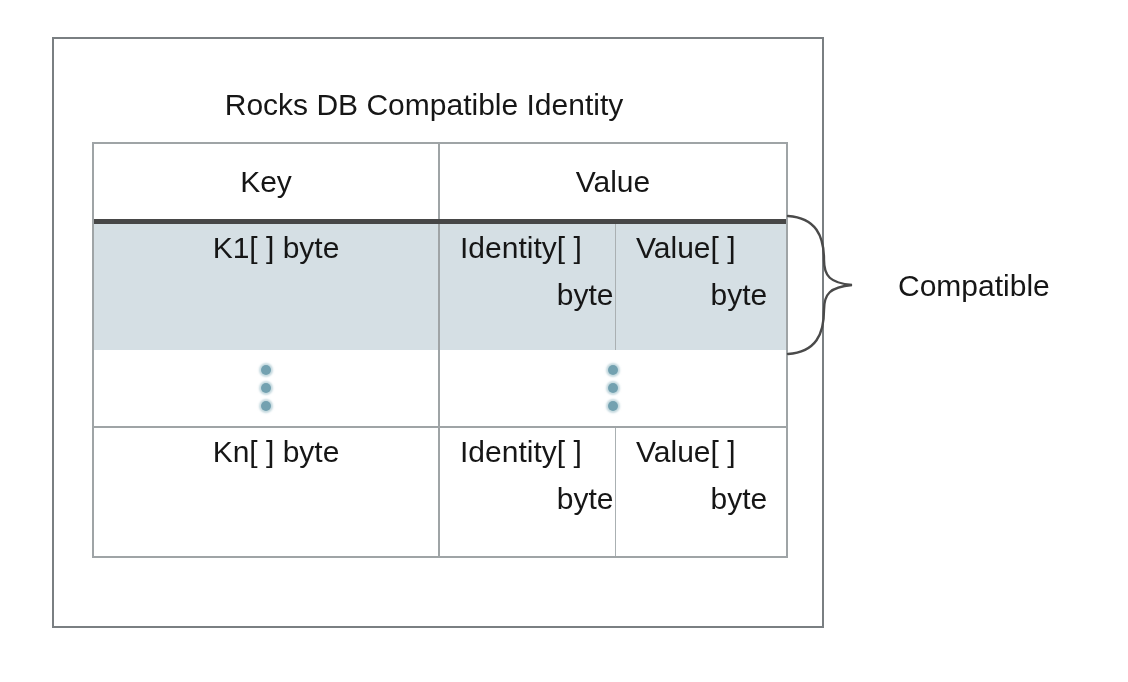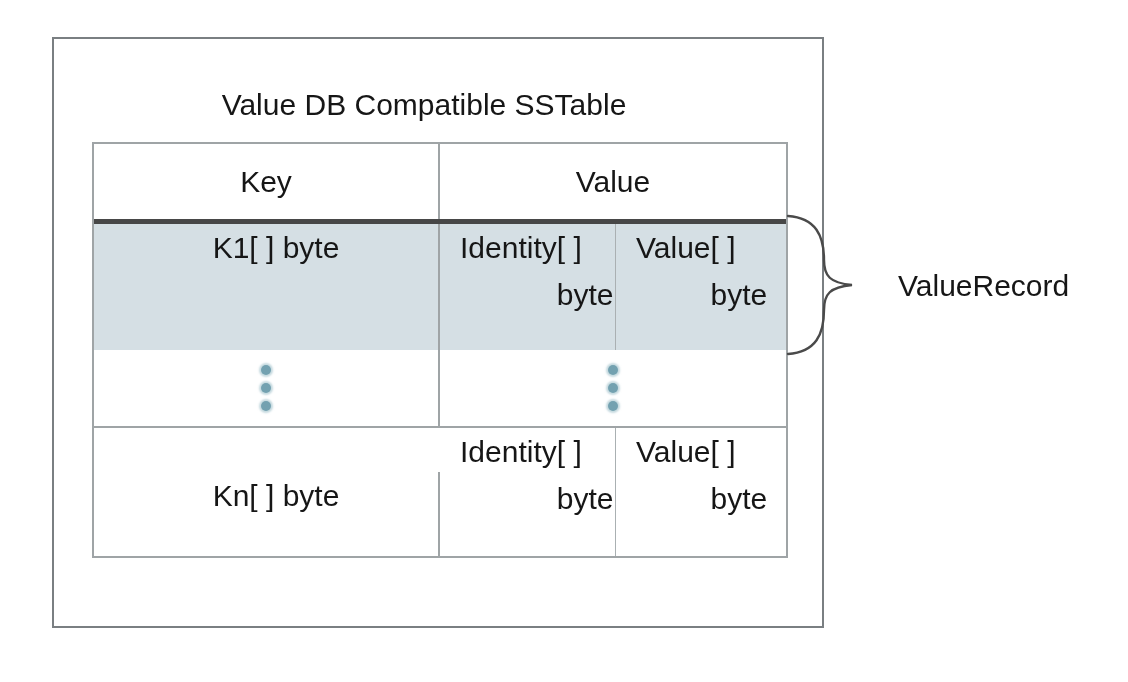--- a/index.html
+++ b/index.html
@@ -82,21 +82,21 @@
   .d1 { grid-column: 1; grid-row: 4; border-right: 2px solid var(--table-border, #9fa4a6); }
   .d2 { grid-column: 2 / 4; grid-row: 4; }
   .dot {
     width: 10px;
     height: 10px;
     border-radius: 50%;
     background: var(--dots, #73a1b0);
     box-shadow: 0 0 2px 2px rgba(150, 185, 196, 0.55);
   }
 
-  .r3c1 { grid-column: 1; grid-row: 5; border-right: 2px solid var(--table-border, #9fa4a6); margin-top: 44px; }
+  .r3c1 { grid-column: 1; grid-row: 5; border-right: 2px solid var(--table-border, #9fa4a6); }
   .r3c2 { grid-column: 2; grid-row: 5; border-right: 1px solid var(--sub-divider, #aab0b2); }
   .r3c3 { grid-column: 3; grid-row: 5; }
 
   .brace {
     position: absolute;
     left: 784px;
     top: 214px;
     width: 74px;
     height: 142px;
   }
@@ -107,21 +107,21 @@
     font-size: 30px;
     line-height: 36px;
     white-space: nowrap;
   }
 </style>
 </head>
 <body>
 
 <div class="outer-box"></div>
 
-<div class="title">Value DB Compatible SSTable</div>
+<div class="title">Rocks DB Compatible Identity</div>
 
 <div class="sstable">
   <div class="cell header-cell key-header">Key</div>
   <div class="cell header-cell value-header">Value</div>
 
   <div class="cell dark-rule"></div>
 
   <div class="cell body-cell hl r1c1">
     <span>K1</span>
     <span>[ ] byte</span>
@@ -157,13 +157,13 @@
   <div class="cell body-cell r3c3">
     <span>Value</span>
     <span>[ ] byte</span>
   </div>
 </div>
 
 <svg class="brace" viewBox="0 0 74 142" xmlns="http://www.w3.org/2000/svg">
   <path d="M 4,2 C 32,4 40,22 40,46 C 40,62 46,69 68,71 C 46,73 40,80 40,96 C 40,120 32,138 4,140" fill="none" stroke="var(--brace, #4a4a4a)" stroke-width="2.4" stroke-linecap="round"></path>
 </svg>
 
-<div class="annotation">ValueRecord</div>
+<div class="annotation">Compatible</div>
 
 </body></html>

